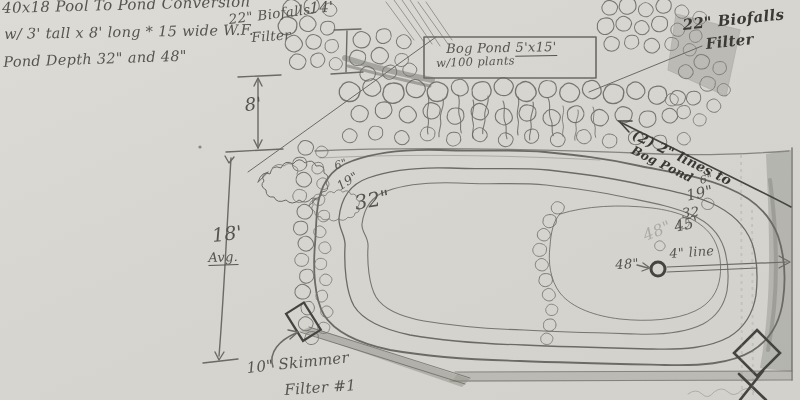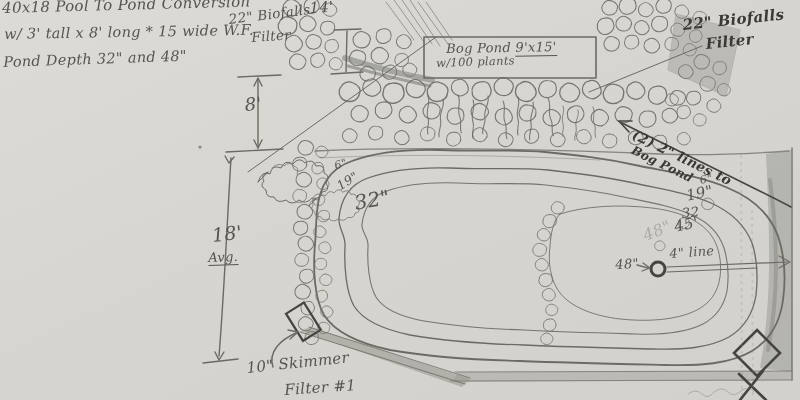--- a/index.html
+++ b/index.html
@@ -301,21 +301,21 @@
   <div class="lbl" style="left:4px;top:27px;font-size:14.5px;transform:rotate(-1deg)">w/ 3' tall x 8' long * 15 wide  W.F.</div>
   <div class="lbl" style="left:3px;top:55px;font-size:14.5px;transform:rotate(-2deg)">Pond Depth 32" and 48"</div>
 
   <div class="lbl" style="left:228px;top:13px;font-size:13.5px;transform:rotate(-7deg)">22" Biofalls</div>
   <div class="lbl" style="left:251px;top:31px;font-size:13.5px;transform:rotate(-4deg)">Filter</div>
 
   <div class="lbl" style="left:309px;top:1px;font-size:15px;transform:rotate(-3deg)">14'</div>
 
   <div class="lbl" style="left:446px;top:42px;font-size:13px;transform:rotate(-1deg)">
     <span>Bog Pond</span>
-    <span class="u">9'x15'</span>
+    <span class="u">5'x15'</span>
   </div>
   <div class="lbl" style="left:436px;top:58px;font-size:11.5px;transform:rotate(-2deg)">w/100 plants</div>
 
   <div class="lbl ink" style="left:682px;top:18px;font-size:15px;transform:rotate(-6deg)">22" Biofalls</div>
   <div class="lbl ink" style="left:705px;top:37px;font-size:15px;transform:rotate(-6deg)">Filter</div>
 
   <div class="lbl" style="left:636px;top:128px;transform:rotate(26deg)">
     <div class="ink" style="font-size:13.5px">(2) 2" lines to</div>
     <div class="ink" style="font-size:12px;margin-top:1px;margin-left:6px">Bog Pond</div>
   </div>

